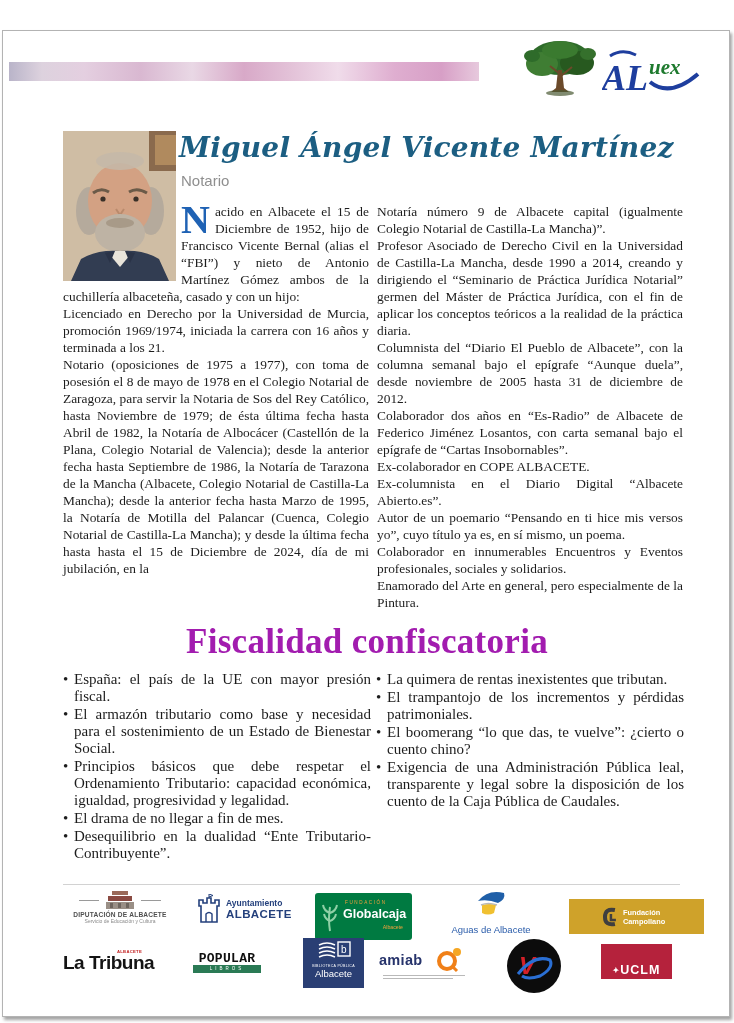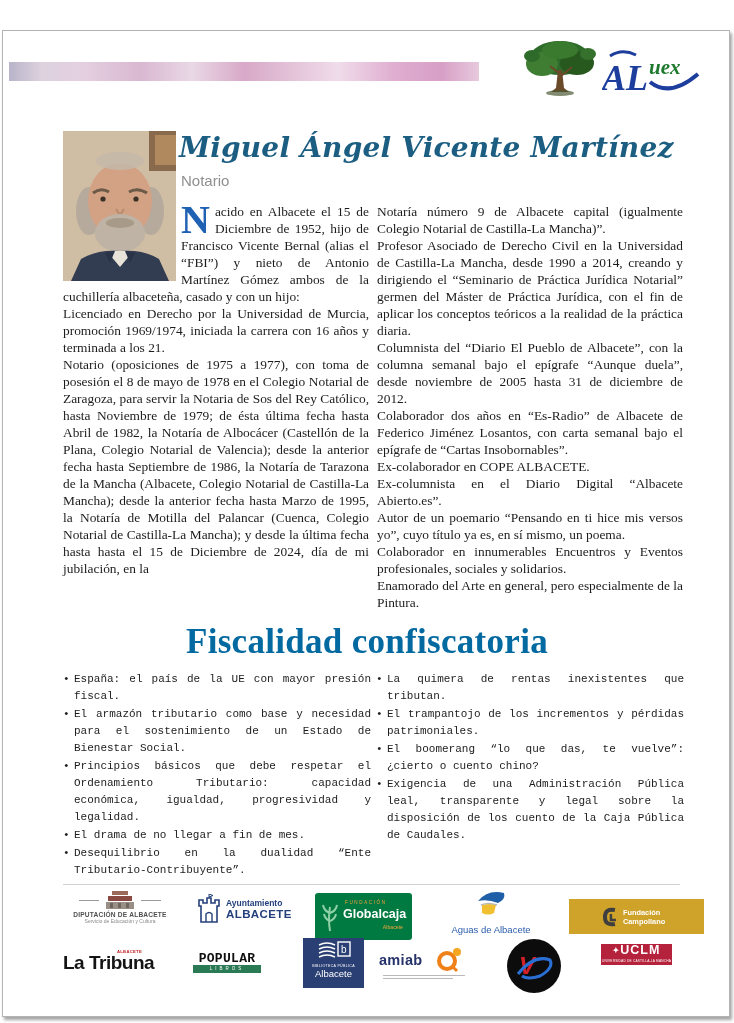--- a/index.html
+++ b/index.html
@@ -20,23 +20,23 @@
         font-size:15px;color:#8f8f8f;}
   .col{position:absolute;top:203px;width:306px;font-size:13.4px;line-height:17px;
        text-align:justify;hyphens:auto;}
   .col p{margin:0;}
   .col1{left:63px;} .col2{left:377px;}
   .photo-spacer{float:left;width:118px;height:79px;}
   .dropcap{float:left;font-size:40px;line-height:32px;font-weight:700;color:#1f62b4;
            padding:1px 5px 0 0;font-family:"Liberation Serif",serif;}
   
   .section-title{position:absolute;left:0;top:622px;width:734px;text-align:center;
-      font-family:"Liberation Serif",serif;font-weight:700;font-size:35px;color:#0369a1;letter-spacing:.3px;}
+      font-family:"Liberation Serif",serif;font-weight:700;font-size:35px;color:#a21caf;letter-spacing:.3px;}
   .bullets{position:absolute;top:671px;width:308px;margin:0;padding:0;list-style:none;}
-  .bullets li{position:relative;padding-left:11px;text-align:justify;font-size:11px;line-height:17px;margin:0 0 1px 0;hyphens:auto;font-family:Liberation Mono, monospace;}
+  .bullets li{position:relative;padding-left:11px;text-align:justify;font-size:15px;line-height:17px;margin:0 0 1px 0;hyphens:auto;}
   .bullets li::before{content:"\2022";position:absolute;left:0;top:0;}
   .bullets-left{left:63px;} .bullets-right{left:376px;}
   .divider{position:absolute;left:63px;top:884px;width:617px;height:1px;background:#d2d2d2;}
   
   .logo{position:absolute;}
   .sans{font-family:"Liberation Sans",sans-serif;}
   .dip{left:66px;top:889px;width:108px;text-align:center;}
   .dip-iconrow{display:flex;align-items:center;justify-content:center;gap:3px;height:22px;}
   .dip-line{width:20px;height:1px;background:#9a9a9a;}
   .dip-name{font-size:6.6px;font-weight:700;color:#4f4f4f;letter-spacing:.2px;}
@@ -59,21 +59,21 @@
   .popular-name{font-size:13px;font-weight:900;color:#101010;letter-spacing:.3px;font-family:Liberation Mono, monospace;}
   .popular-band{background:#2a7a55;height:8px;line-height:8px;font-size:4.5px;color:#fff;letter-spacing:3px;margin-top:-1px;}
   .biblio{left:303px;top:938px;width:61px;height:50px;background:#2a3f74;color:#fff;text-align:center;padding-top:2px;box-sizing:border-box;}
   .biblio-l1{font-size:3.6px;letter-spacing:.3px;}
   .biblio-l2{font-size:9.5px;}
   .amiab{left:379px;top:947px;width:100px;}
   .amiab-row{display:flex;align-items:center;gap:14px;}
   .amiab-name{font-size:14.5px;font-weight:800;color:#26336b;letter-spacing:.3px;}
   .amiab-sub{height:1.6px;background:#b9b9b9;margin:1.6px 0 0 4px;}
   .vp{left:506px;top:938px;}
-  .uclm{left:601px;top:944px;width:71px;height:21px;background:#b5223c;color:#fff;text-align:center;box-sizing:border-box;padding-top:0;}
+  .uclm{left:601px;top:944px;width:71px;height:35px;background:#b5223c;color:#fff;text-align:center;box-sizing:border-box;padding-top:20px;}
   .uclm-row{font-size:12.5px;font-weight:700;letter-spacing:1px;line-height:12px;}
   .uclm-dia{font-size:8px;vertical-align:1px;}
   .uclm-sub{font-size:3.2px;letter-spacing:.2px;margin-top:2px;}
 </style>
 </head>
 <body>
 
 <div class="canvas">
   <div class="page-frame"></div>
 

